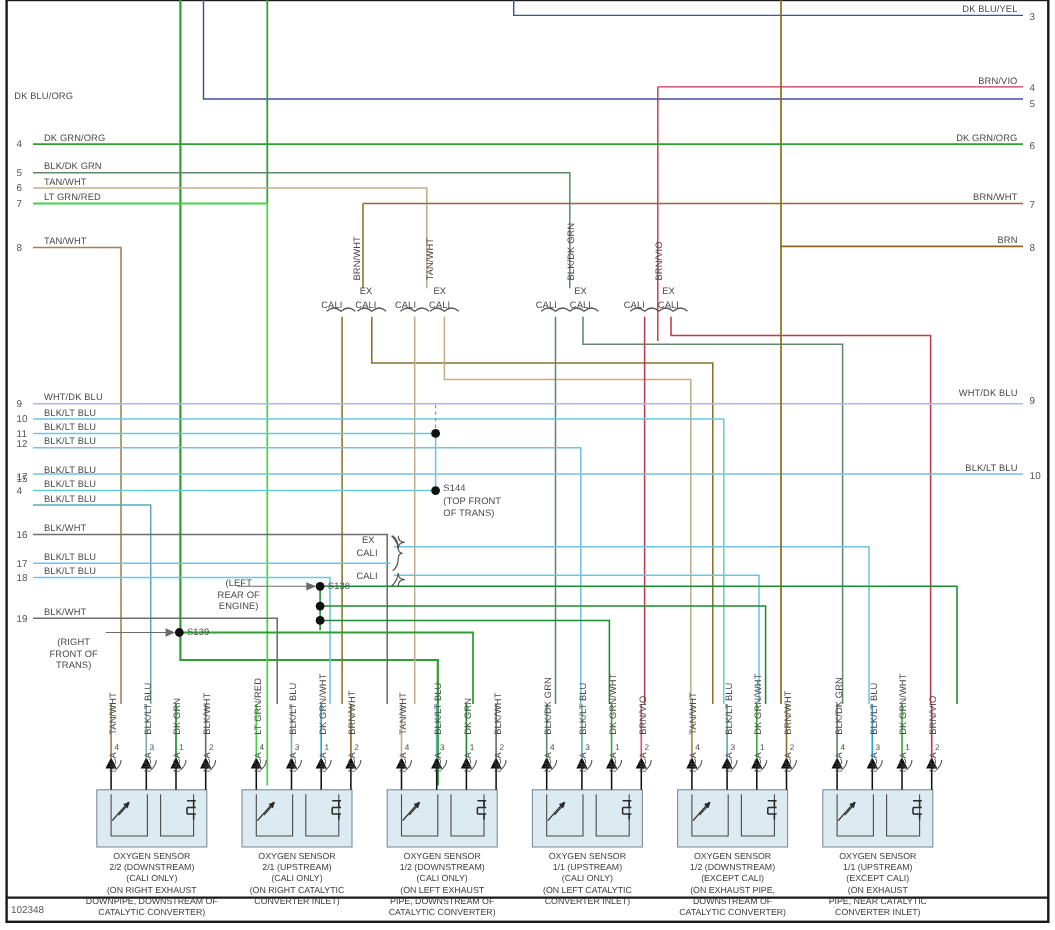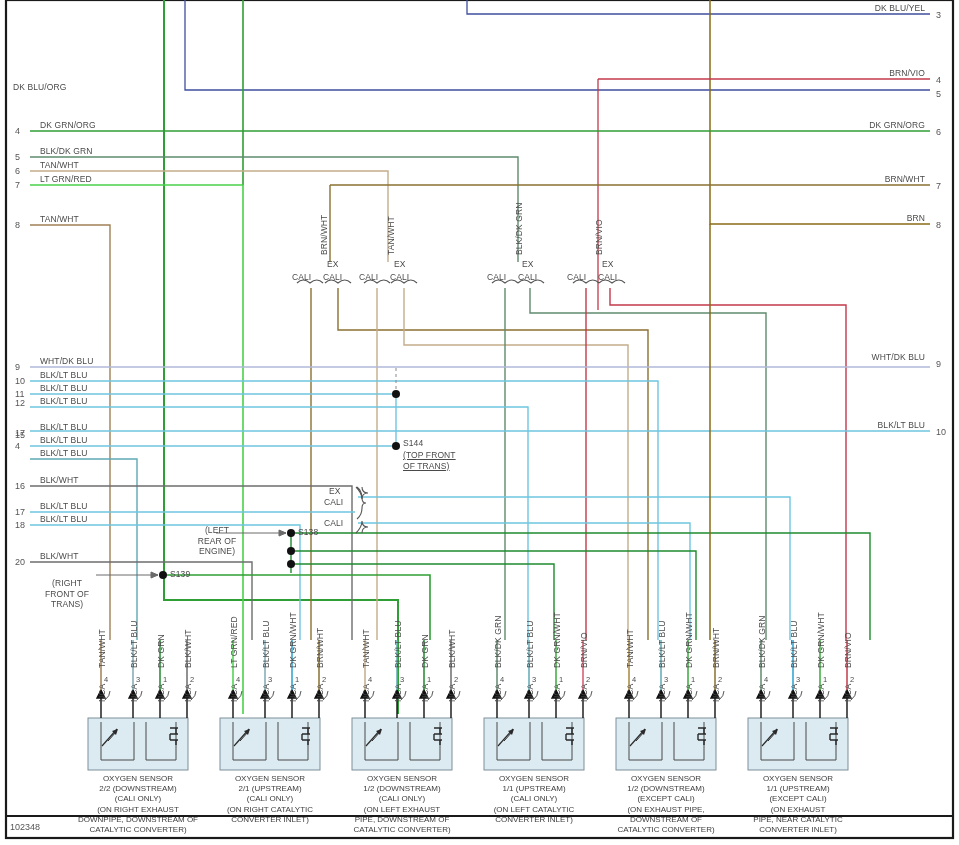--- a/index.html
+++ b/index.html
@@ -354,21 +354,21 @@
       <div class="lbl num" style="left: 15px; top: 441px;">4</div>
       <div class="lbl" style="left: 40px; top: 435px;">BLK/LT BLU</div>
       <div class="lbl num" style="left: 15px; top: 430px;">15</div>
       <div class="lbl" style="left: 40px; top: 448px;">BLK/LT BLU</div>
       <div class="lbl num" style="left: 15px; top: 481px;">16</div>
       <div class="lbl" style="left: 40px; top: 475px;">BLK/WHT</div>
       <div class="lbl num" style="left: 15px; top: 507px;">17</div>
       <div class="lbl" style="left: 40px; top: 501px;">BLK/LT BLU</div>
       <div class="lbl num" style="left: 15px; top: 520px;">18</div>
       <div class="lbl" style="left: 40px; top: 514px;">BLK/LT BLU</div>
-      <div class="lbl num" style="left: 15px; top: 557px;">20</div>
+      <div class="lbl num" style="left: 15px; top: 557px;">19</div>
       <div class="lbl" style="left: 40px; top: 551px;">BLK/WHT</div>
     </div>
   <div id="right-terminals">
       <div class="lbl num" style="left: 936px; top: 10px;">3</div>
       <div class="lbl" style="left: 0px; top: 3px; width: 925px; text-align: right;">DK BLU/YEL</div>
       <div class="lbl num" style="left: 936px; top: 75px;">4</div>
       <div class="lbl" style="left: 0px; top: 68px; width: 925px; text-align: right;">BRN/VIO</div>
       <div class="lbl num" style="left: 936px; top: 89px;">5</div>
       <div class="lbl" style="left: 0px; top: 82px; width: 925px; text-align: left; padding-left: 13px;">DK BLU/ORG</div>
       <div class="lbl num" style="left: 936px; top: 127px;">6</div>
@@ -377,21 +377,21 @@
       <div class="lbl" style="left: 0px; top: 174px; width: 925px; text-align: right;">BRN/WHT</div>
       <div class="lbl num" style="left: 936px; top: 220px;">8</div>
       <div class="lbl" style="left: 0px; top: 213px; width: 925px; text-align: right;">BRN</div>
       <div class="lbl num" style="left: 936px; top: 359px;">9</div>
       <div class="lbl" style="left: 0px; top: 352px; width: 925px; text-align: right;">WHT/DK BLU</div>
       <div class="lbl num" style="left: 936px; top: 427px;">10</div>
       <div class="lbl" style="left: 0px; top: 420px; width: 925px; text-align: right;">BLK/LT BLU</div>
     </div>
   <div id="splice-labels">
       <div class="lbl" style="left: 403px; top: 438px;">S144</div>
-      <div class="lbl" style="white-space: pre-line; line-height: 10.5px; left: 403px; top: 450px; text-decoration: underline;">(TOP FRONT
+      <div class="lbl" style="white-space: pre-line; line-height: 10.5px; left: 403px; top: 450px;">(TOP FRONT
 OF TRANS)</div>
       <div class="lbl" style="left: 298px; top: 527px;">S138</div>
       <div class="lbl" style="white-space: pre-line; line-height: 10.5px; left: 186px; top: 525px; text-align: center; width: 62px;">(LEFT
 REAR OF
 ENGINE)</div>
       <div class="lbl" style="left: 170px; top: 569px;">S139</div>
       <div class="lbl" style="white-space: pre-line; line-height: 10.5px; left: 32px; top: 578px; text-align: center; width: 70px;">(RIGHT
 FRONT OF
 TRANS)</div>
     </div>

